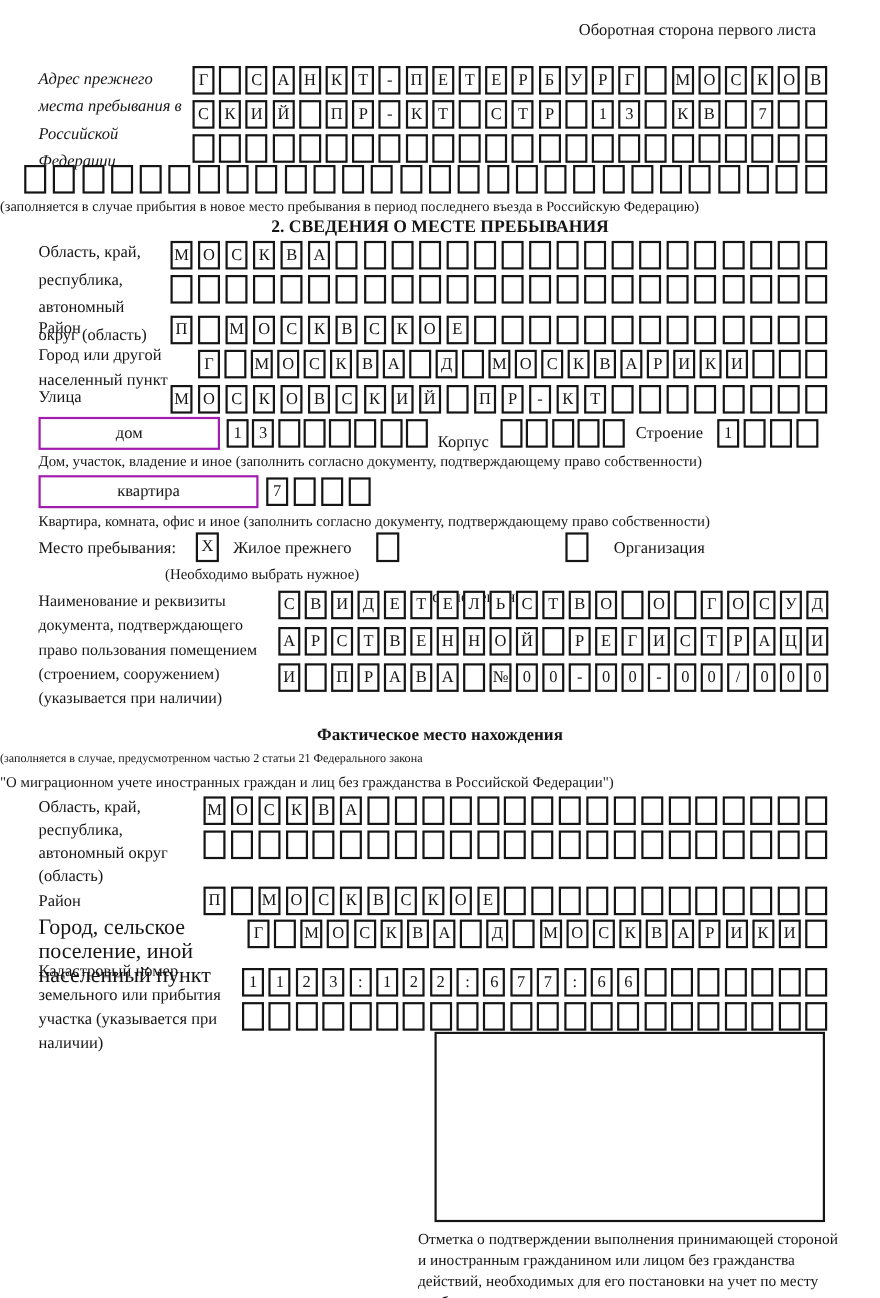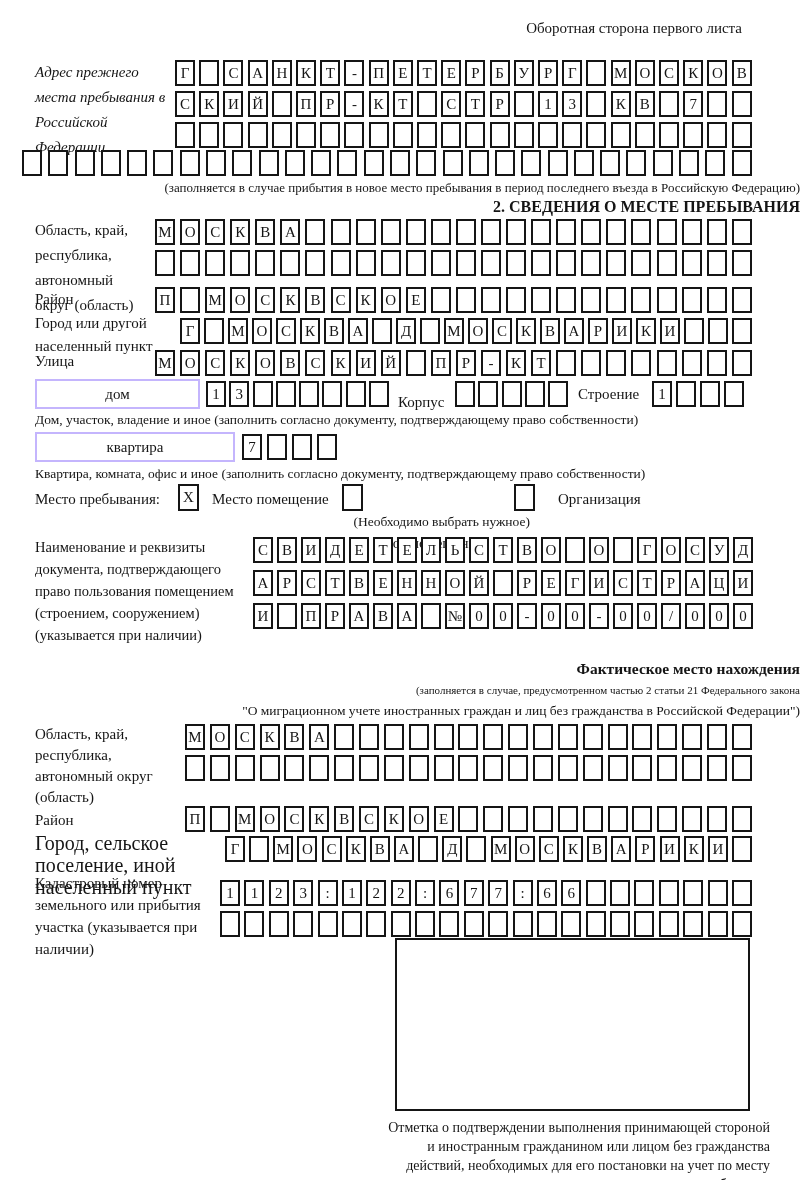--- a/index.html
+++ b/index.html
@@ -10,29 +10,29 @@
   .abs{position:absolute;}
   .label{font-size:15px;line-height:25px;}
   .small{font-size:13px;}
   .cellrow{position:absolute;display:flex;justify-content:space-between;}
   .cell{
     width:20px;height:26px;border:2px solid #151515;box-sizing:border-box;
     display:flex;align-items:center;justify-content:center;
     font-size:15px;flex:none;background:#fff;
   }
   .widebox{
-    position:absolute;border:2px solid #c4b5fd;box-sizing:border-box;height:30px;
+    position:absolute;border:2px solid #a21caf;box-sizing:border-box;height:30px;
     display:flex;align-items:center;justify-content:center;font-size:15px;background:#fff;
   }
   .checkbox{
     position:absolute;width:21px;height:27px;border:2px solid #151515;box-sizing:border-box;
     display:flex;align-items:center;justify-content:center;font-size:15px;background:#fff;
   }
-  .heading{position:absolute;width:800px;text-align:right;font-weight:bold;font-size:16px;}
-  .centered{position:absolute;text-align:right;font-family:Liberation Serif, serif;}
+  .heading{position:absolute;width:800px;text-align:center;font-weight:bold;font-size:16px;}
+  .centered{position:absolute;text-align:left;font-family:Liberation Serif, serif;}
 </style>
 </head>
 <body>
 
 <div id="page">
 
   <div class="abs label" style="right:58px;top:16px;">Оборотная сторона первого листа</div>
 
   <div class="abs label" style="left:35px;top:60px;width:142px;font-style:italic;">Адрес прежнего места пребывания в Российской Федерации</div>
   <div class="cellrow" style="left:175px;top:60px;width:577px;">
@@ -317,21 +317,21 @@
   <div class="cellrow" style="left:242px;top:434px;width:95px;">
       <div class="cell">7</div>
       <div class="cell"></div>
       <div class="cell"></div>
       <div class="cell"></div>
     </div>
   <div class="abs" style="left:35px;top:466px;font-size:13.5px;">Квартира, комната, офис и иное (заполнить согласно документу, подтверждающему право собственности)</div>
 
   <div class="abs label" style="left:35px;top:487px;">Место пребывания:</div>
   <div class="checkbox" style="left:178px;top:484px;">X</div>
-  <div class="abs label" style="left:212px;top:487px;">Место помещение</div>
+  <div class="abs label" style="left:212px;top:487px;">Жилое прежнего</div>
   <div class="checkbox" style="left:342px;top:484px;"></div>
   <div class="abs label" style="left:374px;top:487px;margin-top:44px;">Иное помещение</div>
   <div class="checkbox" style="left:514px;top:484px;"></div>
   <div class="abs label" style="left:558px;top:487px;">Организация</div>
   <div class="centered" style="left:150px;top:514px;width:380px;font-size:13.5px;">(Необходимо выбрать нужное)</div>
 
   <div class="abs" style="left:35px;top:536px;width:225px;font-size:14.5px;line-height:22px;">Наименование и реквизиты документа, подтверждающего право пользования помещением (строением, сооружением) (указывается при наличии)</div>
   <div class="cellrow" style="left:253px;top:537px;width:500px;">
       <div class="cell">С</div>
       <div class="cell">В</div>

